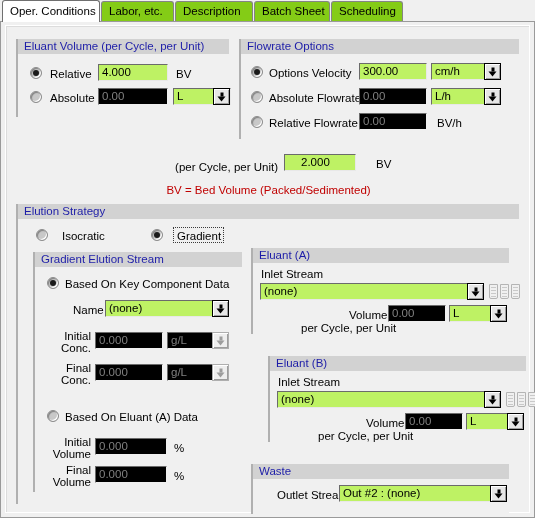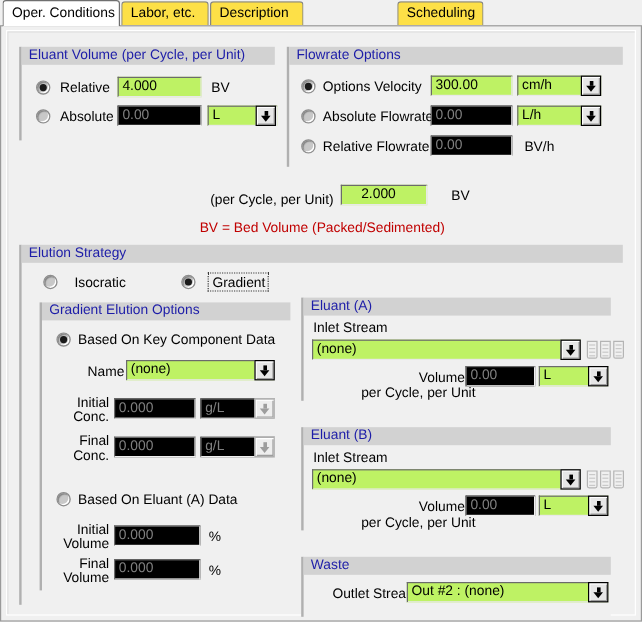--- a/index.html
+++ b/index.html
@@ -9,21 +9,21 @@
     font-family:"Liberation Sans", sans-serif;
     font-size:11px;
     color:#000;
     overflow:hidden;
     position:relative;
   }
   
   .tabstrip{position:absolute;left:0;top:0;width:535px;height:22px;}
   .tab{
     position:absolute;top:1px;height:20px;
-    background:#fde047;
+    background:#84cc16;
     border:1px solid #848484;
     border-bottom:none;
     border-radius:3px 3px 0 0;
     font-size:11.5px;
     line-height:19px;
     padding:0 7px;
     box-sizing:border-box;
     white-space:nowrap;
     color:#000;
   }
@@ -126,20 +126,21 @@
   .note-red{position:absolute;color:#c00000;font-size:11.5px;white-space:nowrap;}
   .center-lbl{position:absolute;font-size:11.5px;line-height:13px;white-space:nowrap;}
 </style>
 </head>
 <body>
 
 <div class="tabstrip">
   <div class="tab active" style="left:2px;width:98px;"><span>Oper. Conditions</span></div>
   <div class="tab" style="left:101px;width:73px;"><span>Labor, etc.</span></div>
   <div class="tab" style="left:175px;width:78px;"><span>Description</span></div>
+  <div class="tab" style="left:254px;width:76px;"><span>Batch Sheet</span></div>
   <div class="tab" style="left:331px;width:72px;"><span>Scheduling</span></div>
 </div>
 
 <div class="client">
  <div class="panel-outer">
 
   <div class="grp" style="left:10px;top:13px;width:213px;height:78px;">
     <div class="grp-title">Eluant Volume (per Cycle, per Unit)</div>
 
     <div class="radio on" style="left:12px;top:28px;"></div>
@@ -199,21 +200,21 @@
     <div class="grp-title">Elution Strategy</div>
 
     <div class="radio" style="left:18px;top:25px;"></div>
     <div class="lbl" style="left:44px;top:26px;">Isocratic</div>
 
     <div class="radio on" style="left:133px;top:25px;"></div>
     <div class="focusbox" style="left:155px;top:23px;width:51px;height:16px;"></div>
     <div class="lbl" style="left:159px;top:26px;text-align:center;">Gradient</div>
 
     <div class="grp" style="left:15px;top:48px;width:209px;height:240px;">
-      <div class="grp-title">Gradient Elution Options</div>
+      <div class="grp-title">Gradient Elution Stream</div>
 
       <div class="radio on" style="left:12px;top:25px;"></div>
       <div class="lbl" style="left:30px;top:26px;">Based On Key Component Data</div>
 
       <div class="lbl" style="left:38px;top:52px;">Name</div>
       <div class="fld combo" style="left:70px;top:48px;width:124px;">(none)</div>
       <div class="dropbtn" style="left:177px;top:48px;">
             <span class="arw">
               <span class="stem"></span>
               <span class="head"></span>
@@ -276,21 +277,21 @@
       <div class="fld combo" style="left:196px;top:57px;width:58px;">L</div>
       <div class="dropbtn" style="left:237px;top:57px;">
             <span class="arw">
               <span class="stem"></span>
               <span class="head"></span>
             </span>
           </div>
       <div class="lbl" style="left:48px;top:74px;">per Cycle, per Unit</div>
     </div>
 
-    <div class="grp" style="left:233px;top:152px;width:258px;height:86px;">
+    <div class="grp" style="left:250px;top:152px;width:258px;height:86px;">
       <div class="grp-title">Eluant (B)</div>
       <div class="lbl" style="left:8px;top:20px;">Inlet Stream</div>
       <div class="fld combo" style="left:7px;top:35px;width:224px;">(none)</div>
       <div class="dropbtn" style="left:214px;top:35px;">
             <span class="arw">
               <span class="stem"></span>
               <span class="head"></span>
             </span>
           </div>
       <div class="tubes" style="left:236px;top:36px;">

